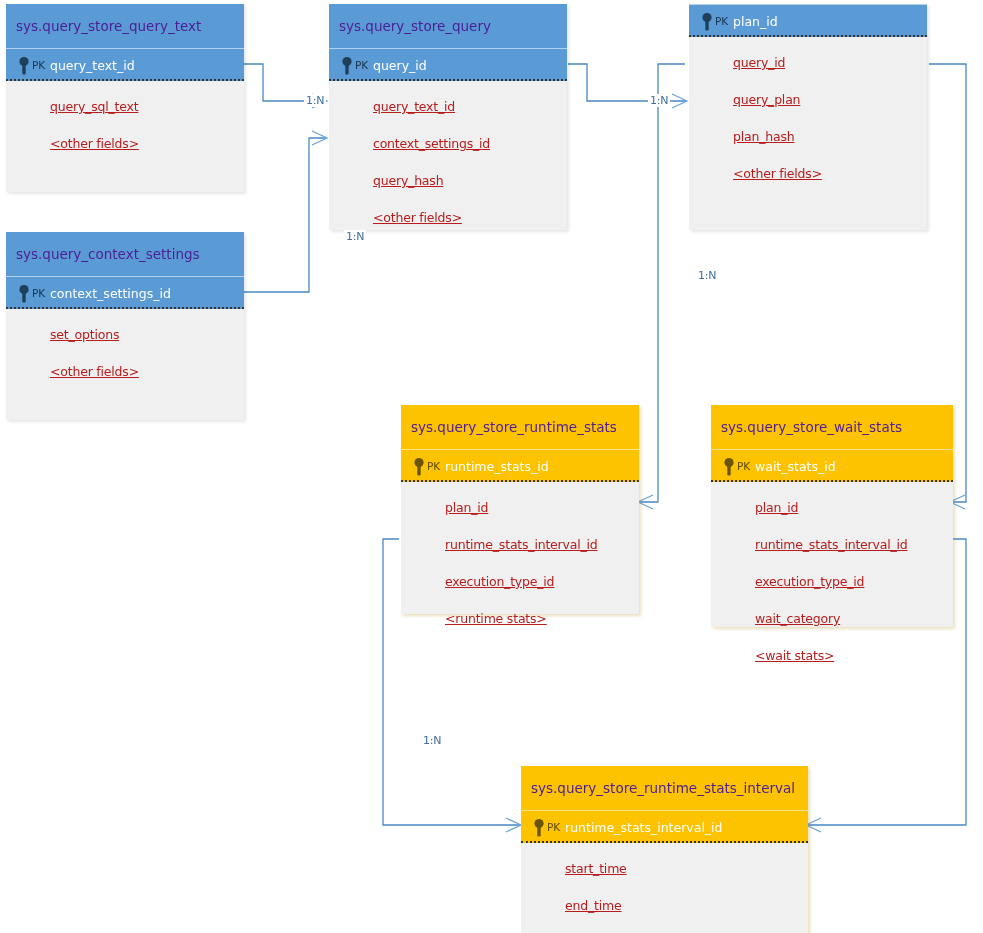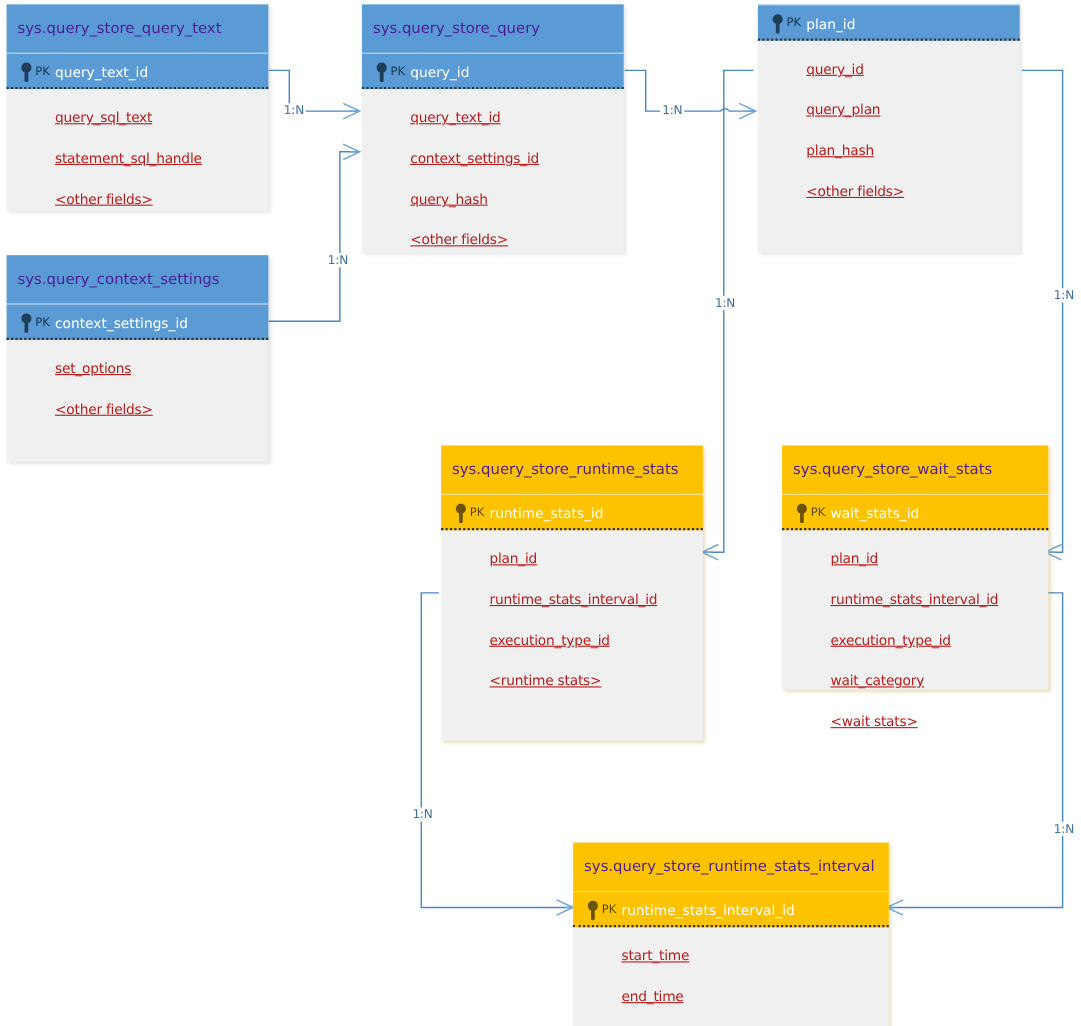--- a/index.html
+++ b/index.html
@@ -25,20 +25,21 @@
   }
   .card-label{
     position:absolute;
     font-size:11px;
     color:#3f6f9f;
     background:#ffffff;
     padding:0 2px;
     letter-spacing:-0.2px;
     z-index:3;
     white-space:nowrap;
+    margin-left:48px;
   }
   
   .entity{
     position:absolute;
     z-index:2;
     box-sizing:border-box;
     background:#f0f0f0;
     box-shadow:2px 2px 3px rgba(0,0,0,0.10);
   }
   .entity .title{
@@ -170,21 +171,20 @@
         <svg width="13" height="20" viewBox="0 0 13 20">
           <circle class="keyglyph" cx="6" cy="5.5" r="4.6"></circle>
           <rect class="keyglyph" x="4.3" y="8" width="3.4" height="10.5" rx="1.2"></rect>
         </svg>
         <span class="pk-abbr">PK</span>
       </span>
       <span class="pklabel">query_text_id</span>
     </div>
     <div class="fields">
       <div class="field">query_sql_text</div>
-      <div class="field">statement_sql_handle</div>
       <div class="field">&lt;other fields&gt;</div>
     </div>
   </div>
 
   <div class="entity theme-blue" style="left:329px;top:4px;width:238px;height:226px;">
     <div class="title">sys.query_store_query</div>
     <div class="pkrow">
       <span class="keywrap">
         <svg width="13" height="20" viewBox="0 0 13 20">
           <circle class="keyglyph" cx="6" cy="5.5" r="4.6"></circle>
@@ -232,21 +232,21 @@
         <span class="pk-abbr">PK</span>
       </span>
       <span class="pklabel">context_settings_id</span>
     </div>
     <div class="fields">
       <div class="field">set_options</div>
       <div class="field">&lt;other fields&gt;</div>
     </div>
   </div>
 
-  <div class="entity theme-orange" style="left:401px;top:405px;width:238px;height:268px;">
+  <div class="entity theme-orange" style="left:401px;top:405px;width:238px;height:209px;">
     <div class="title">sys.query_store_runtime_stats</div>
     <div class="pkrow">
       <span class="keywrap">
         <svg width="13" height="20" viewBox="0 0 13 20">
           <circle class="keyglyph" cx="6" cy="5.5" r="4.6"></circle>
           <rect class="keyglyph" x="4.3" y="8" width="3.4" height="10.5" rx="1.2"></rect>
         </svg>
         <span class="pk-abbr">PK</span>
       </span>
       <span class="pklabel">runtime_stats_id</span>

